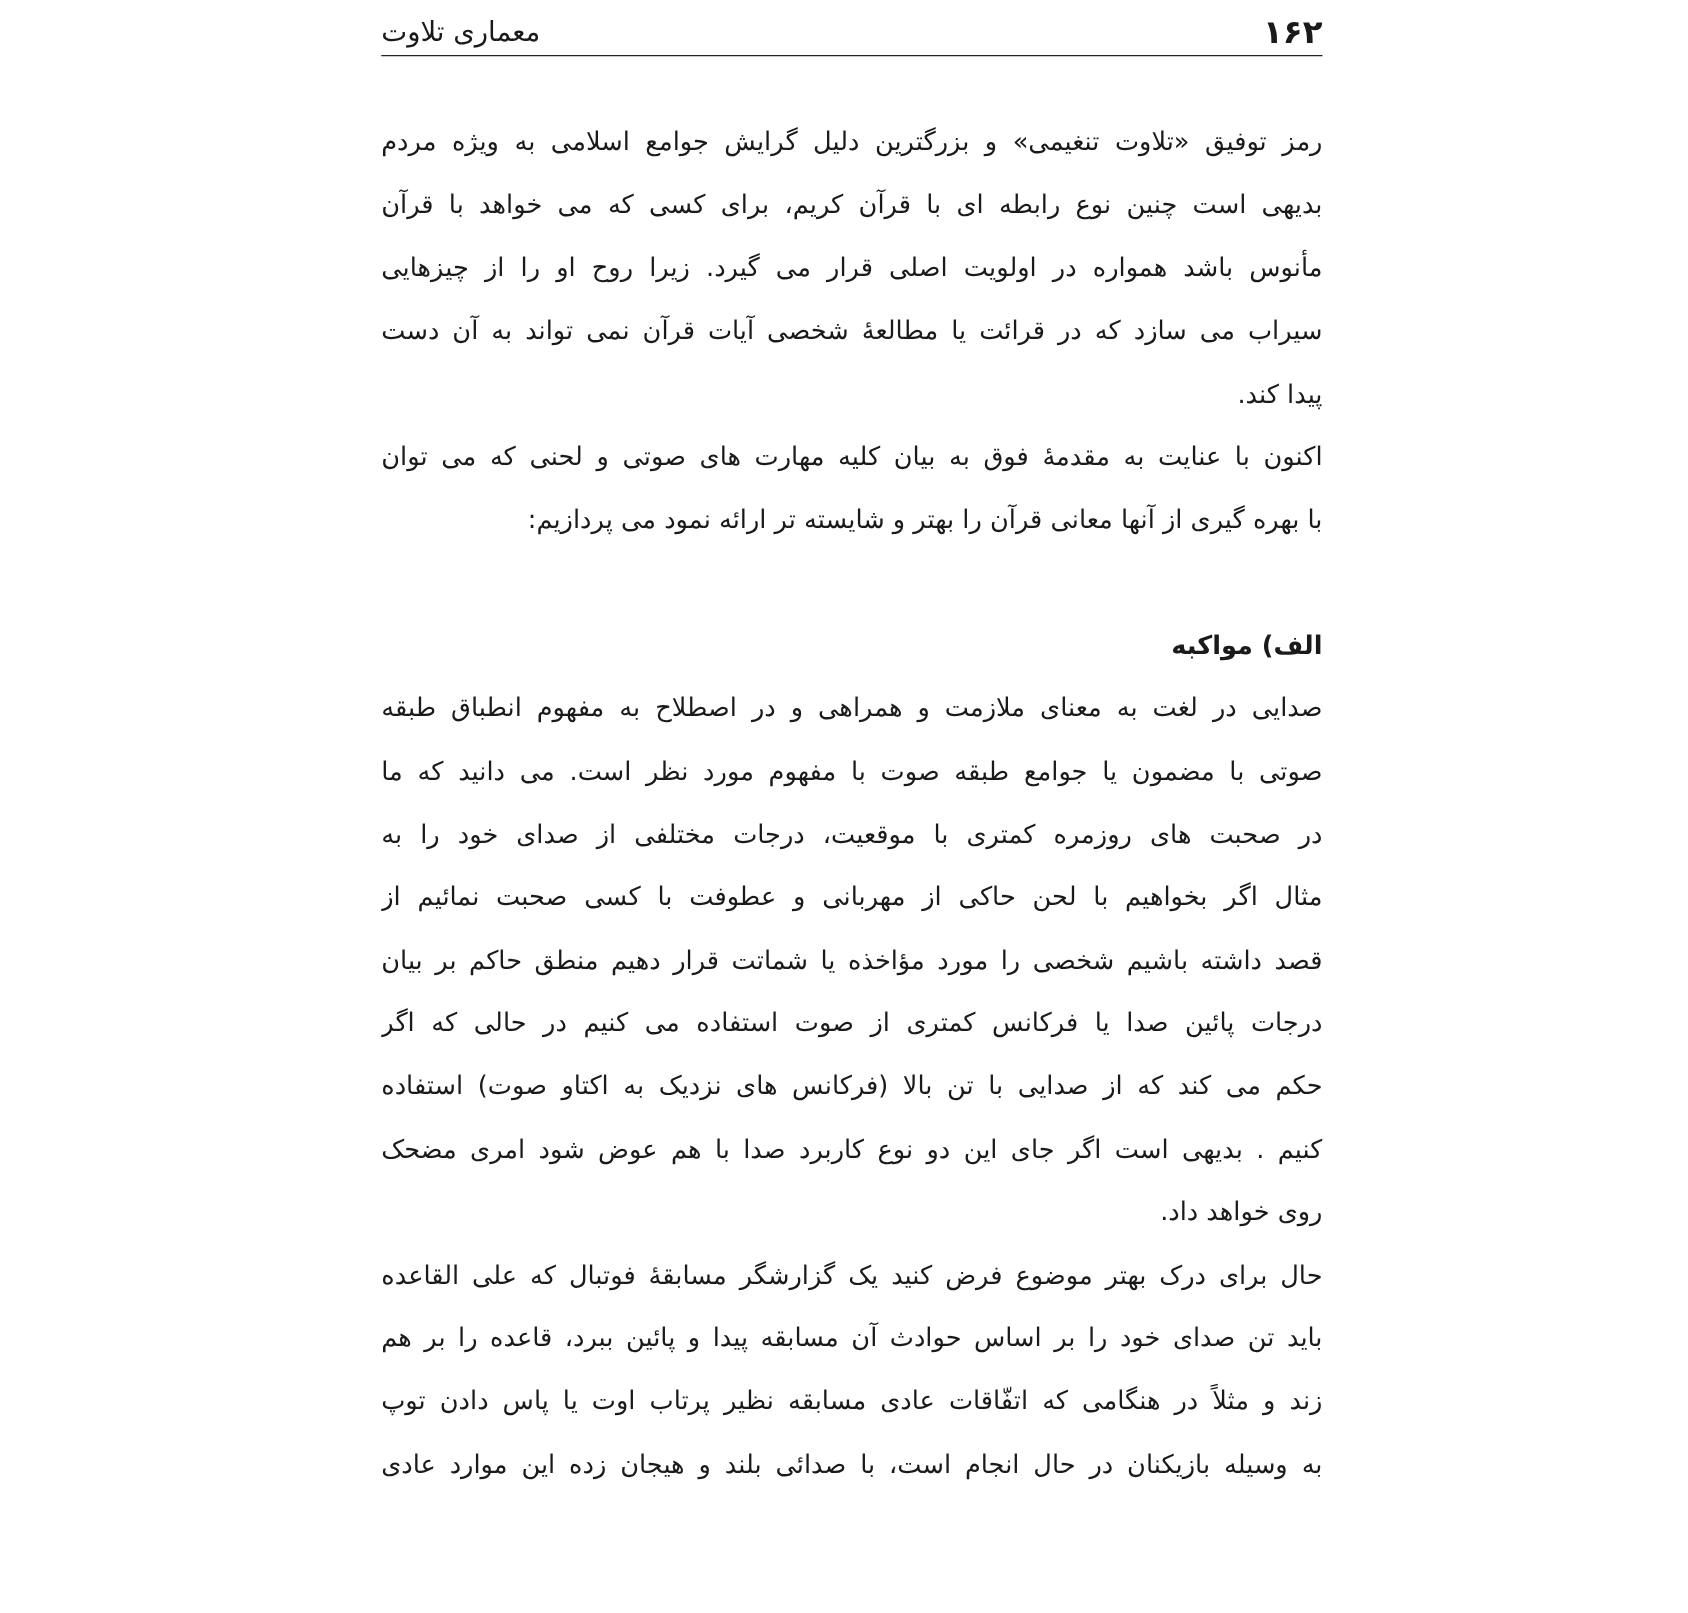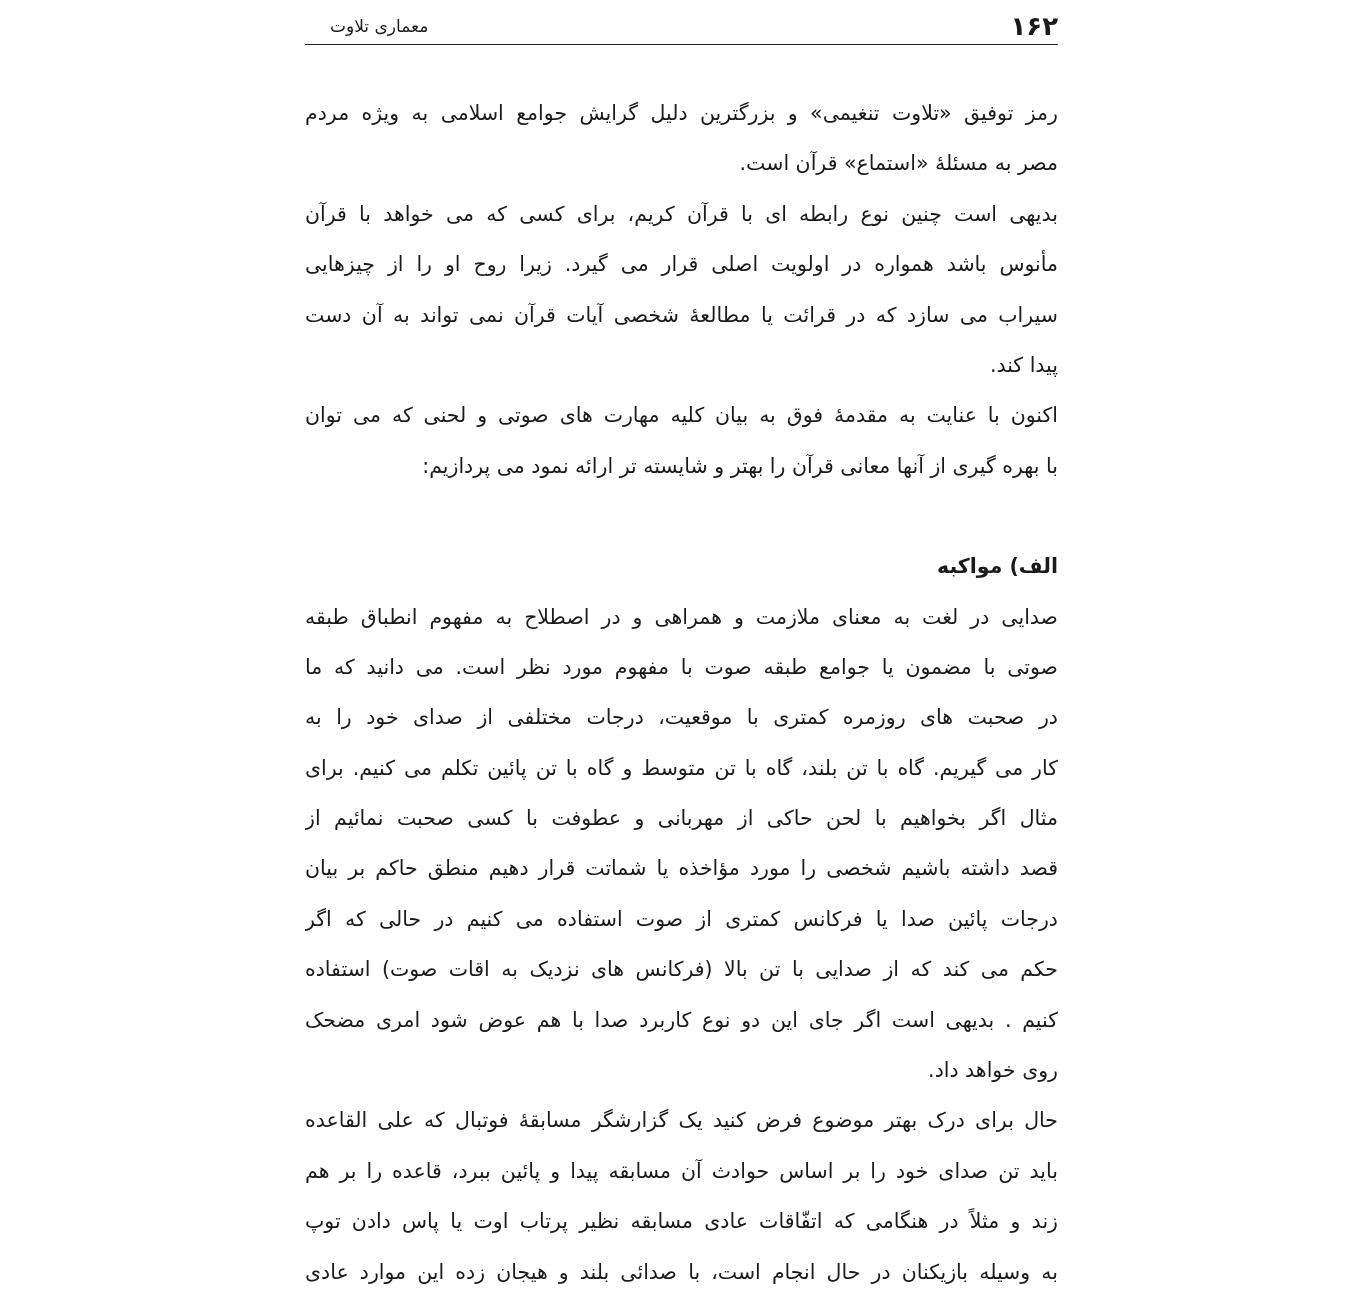--- a/index.html
+++ b/index.html
@@ -8,21 +8,21 @@
       position: absolute; left: 305px; top: 0; width: 753px; height: 1290px;
       direction: rtl; color: #1a1a1a;
       font-family: "DejaVu Sans", sans-serif;
     }
     .header {
       position: absolute; left: 0; right: 0; top: 8px; height: 36px;
       display: flex; justify-content: space-between; align-items: center;
       border-bottom: 1.5px solid #222;
     }
     .page-number { font-size: 26px; font-weight: bold; letter-spacing: 1px; }
-    .running-title { font-size: 17px; margin-left: 25px; }
+    .running-title { font-size: 22px; }
     .body-text {
       position: absolute; left: 0; right: 0; top: 88px;
     }
     .line {
       height: 50.4px; line-height: 50.4px; font-size: 20.5px;
       white-space: nowrap; text-align: justify; text-align-last: justify;
       overflow: hidden;
     }
     .line.last { text-align-last: right; }
     .gap { height: 50px; }
@@ -33,46 +33,44 @@
 
 <div class="page">
   <div class="header">
     <span class="page-number">۱۶۲</span>
     <span class="running-title">معماری تلاوت</span>
   </div>
 
   <div class="body-text">
     <div>
       <div class="line">رمز توفیق «تلاوت تنغیمی» و بزرگترین دلیل گرایش جوامع اسلامی به ویژه مردم</div>
-      <div class="line last">مصر به مسئلهٔ «استماع» قرآن است.</div>
     </div>
     <div>
       <div class="line">بدیهی است چنین نوع رابطه ای با قرآن کریم، برای کسی که می خواهد با قرآن</div>
       <div class="line">مأنوس باشد همواره در اولویت اصلی قرار می گیرد. زیرا روح او را از چیزهایی</div>
       <div class="line">سیراب می سازد که در قرائت یا مطالعهٔ شخصی آیات قرآن نمی تواند به آن دست</div>
       <div class="line last">پیدا کند.</div>
     </div>
     <div>
       <div class="line">اکنون با عنایت به مقدمهٔ فوق به بیان کلیه مهارت های صوتی و لحنی که می توان</div>
       <div class="line last">با بهره گیری از آنها معانی قرآن را بهتر و شایسته تر ارائه نمود می پردازیم:</div>
     </div>
 
     <div class="gap"></div>
 
     <div class="line heading">الف) مواکبه</div>
 
     <div>
       <div class="line">صدایی در لغت به معنای ملازمت و همراهی و در اصطلاح به مفهوم انطباق طبقه</div>
       <div class="line">صوتی با مضمون یا جوامع طبقه صوت با مفهوم مورد نظر است. می دانید که ما</div>
       <div class="line">در صحبت های روزمره کمتری با موقعیت، درجات مختلفی از صدای خود را به</div>
-      <div class="line">کار می گیریم. گاه با تن بلند، گاه با تن متوسط و گاه با تن پائین تکلم می کنیم. برای</div>
       <div class="line">مثال اگر بخواهیم با لحن حاکی از مهربانی و عطوفت با کسی صحبت نمائیم از</div>
       <div class="line">قصد داشته باشیم شخصی را مورد مؤاخذه یا شماتت قرار دهیم منطق حاکم بر بیان</div>
       <div class="line">درجات پائین صدا یا فرکانس کمتری از صوت استفاده می کنیم در حالی که اگر</div>
-      <div class="line">حکم می کند که از صدایی با تن بالا (فرکانس های نزدیک به اقات صوت) استفاده</div>
+      <div class="line">حکم می کند که از صدایی با تن بالا (فرکانس های نزدیک به اکتاو صوت) استفاده</div>
       <div class="line">کنیم . بدیهی است اگر جای این دو نوع کاربرد صدا با هم عوض شود امری مضحک</div>
       <div class="line last">روی خواهد داد.</div>
     </div>
     <div>
       <div class="line">حال برای درک بهتر موضوع فرض کنید یک گزارشگر مسابقهٔ فوتبال که علی القاعده</div>
       <div class="line">باید تن صدای خود را بر اساس حوادث آن مسابقه پیدا و پائین ببرد، قاعده را بر هم</div>
       <div class="line">زند و مثلاً در هنگامی که اتفّاقات عادی مسابقه نظیر پرتاب اوت یا پاس دادن توپ</div>
       <div class="line">به وسیله بازیکنان در حال انجام است، با صدائی بلند و هیجان زده این موارد عادی</div>
     </div>
   </div>

